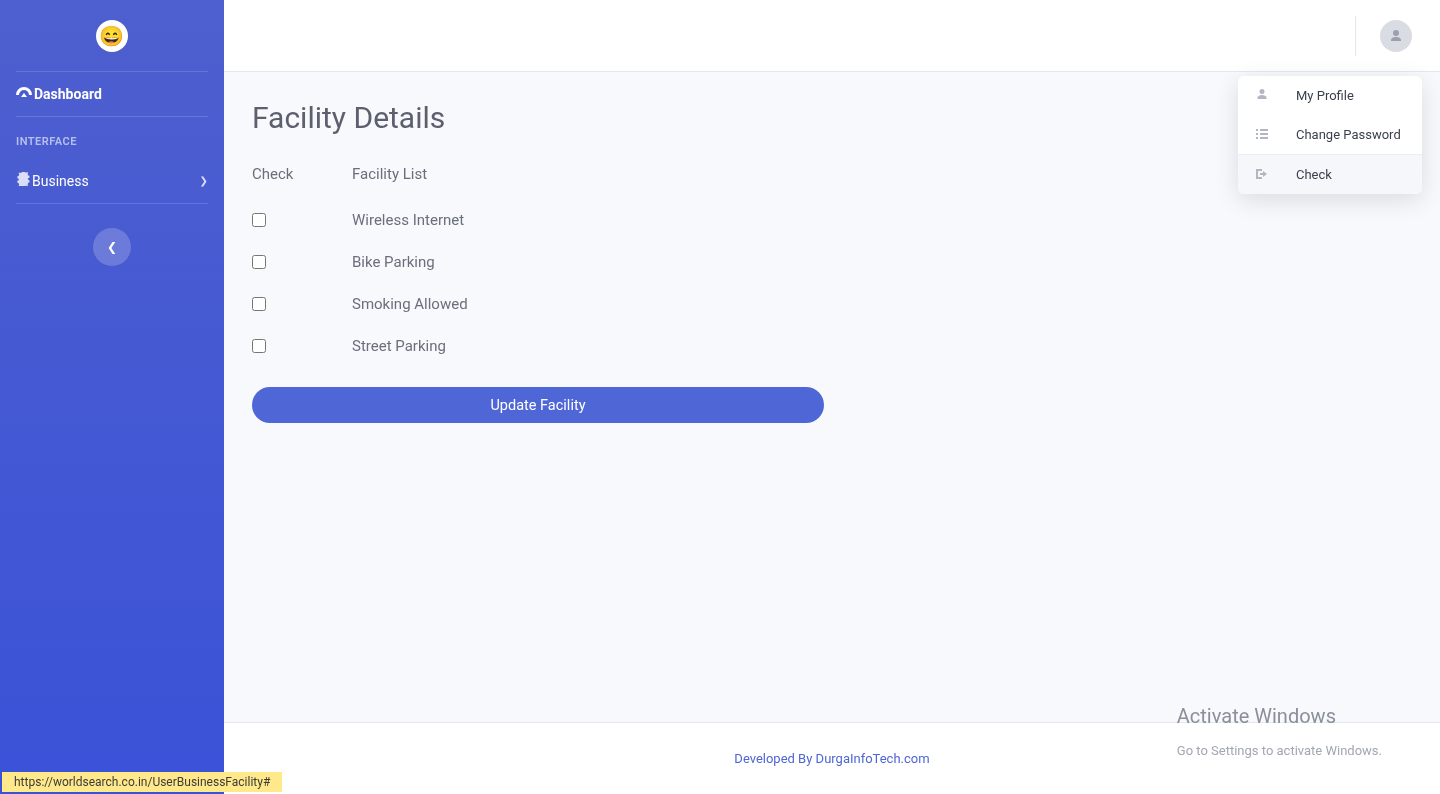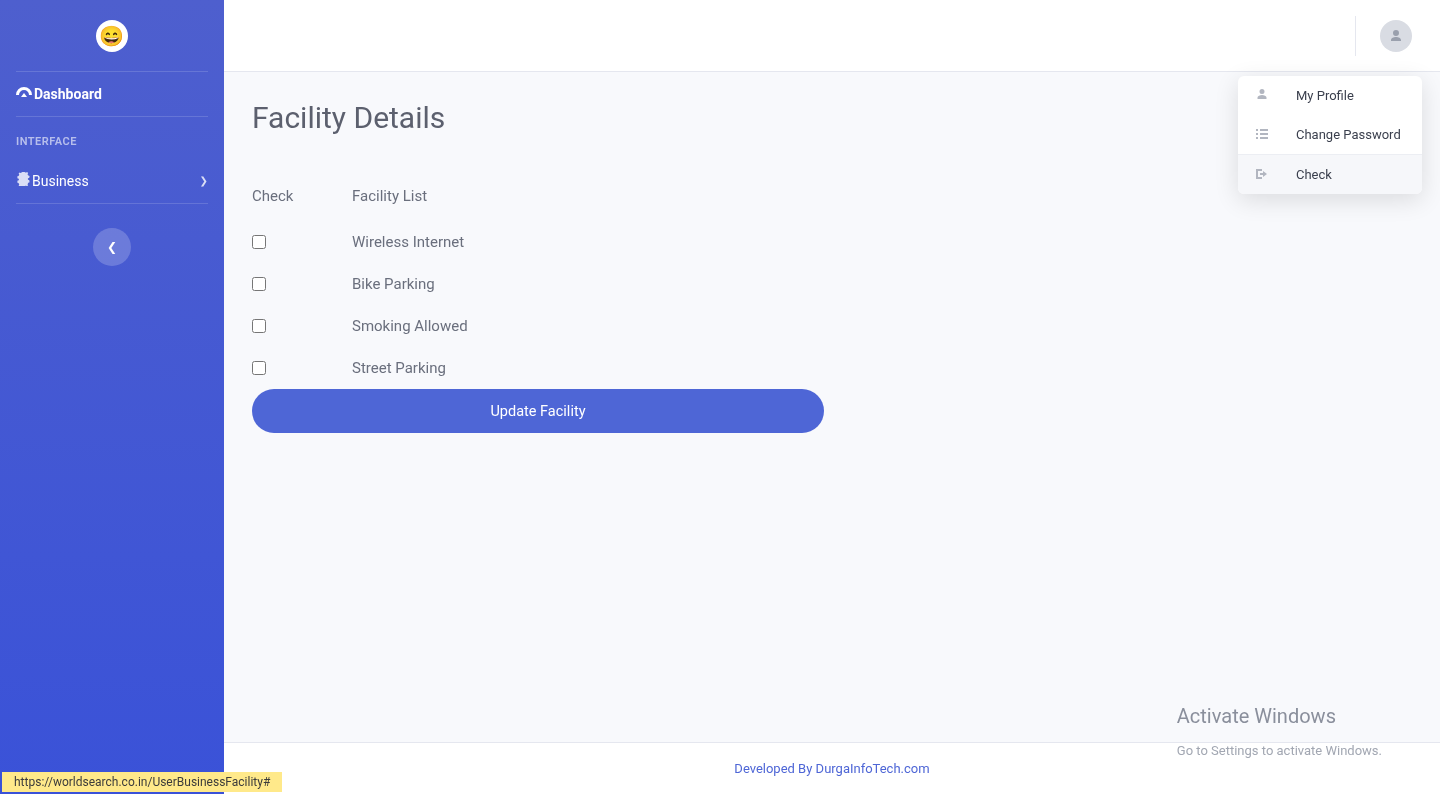--- a/index.html
+++ b/index.html
@@ -15,28 +15,28 @@
 .collapse-btn{width:38px;height:38px;border-radius:50%;background:rgba(255,255,255,.2);margin:24px auto 0;display:flex;align-items:center;justify-content:center;cursor:pointer;color:#fff;font-size:12px}
 .topbar{position:absolute;left:224px;top:0;right:0;height:72px;background:#fff;border-bottom:1px solid #e5e7ef;display:flex;align-items:center;justify-content:flex-end;padding-right:28px}
 .top-div{width:1px;height:40px;background:#e5e7ef;margin-right:24px}
 .avatar{width:32px;height:32px;border-radius:50%;background:#d9dce3;display:flex;align-items:center;justify-content:center;color:#8a8f9c;font-size:12px;cursor:pointer}
 .dropdown{position:absolute;right:18px;top:76px;width:184px;background:#fff;border-radius:6px;box-shadow:0 6px 24px rgba(0,0,0,.12);overflow:hidden;z-index:50}
 .dd-item{display:flex;align-items:center;gap:26px;padding:12px 18px;font-size:13px;color:#3a3f4d;cursor:pointer}
 .dd-item .ic{color:#b2b6c0;font-size:12px;width:14px}
 .dd-sep{border-top:1px solid #eceef3}
 .dd-item.logout{background:#f6f7fa}
 .main{position:absolute;left:224px;top:72px;right:0;bottom:78px;padding:28px 28px 0}
-.title{font-size:30px;color:#5c606e;font-weight:400;margin-bottom:40px}
+.title{font-size:30px;color:#5c606e;font-weight:400;margin-bottom:18px}
 .row{display:flex;padding:12px 0;color:#6a6f7d;font-size:15px}
 .col-check{width:100px;display:flex;align-items:center}
 .col-list{flex:1}
 .row.header{font-weight:400;color:#6a6f7d;margin-bottom:4px}
 input[type=checkbox]{width:14px;height:14px}
-.btn{width:572px;height:44px;border-radius:24px;background:#4e66d6;color:#fff;border:none;font-size:14.5px;cursor:pointer;}
-.footer{position:absolute;left:224px;right:0;bottom:0;height:52px;background:#fff;border-top:1px solid #e5e7ef;display:flex;align-items:center;justify-content:center;font-size:13px;color:#4e66d6}
+.btn{width:572px;height:36px;border-radius:24px;background:#4e66d6;color:#fff;border:none;font-size:14.5px;cursor:pointer;margin-top:20px}
+.footer{position:absolute;left:224px;right:0;bottom:0;height:72px;background:#fff;border-top:1px solid #e5e7ef;display:flex;align-items:center;justify-content:center;font-size:13px;color:#4e66d6}
 .watermark{position:absolute;right:58px;bottom:36px;color:#7a7f8b;text-align:left}
 .watermark .w1{font-size:20px;color:#8a8f9c}
 .watermark .w2{font-size:13px;color:#a2a7b2;margin-top:15px}
 .statusbar{position:absolute;left:2px;bottom:2px;background:#ffe98a;color:#3b3b3b;font-size:12px;padding:3px 12px}
 .ic-dash,.ic-gear,.ic-user,.ic-list,.ic-logout{display:inline-block}
 </style>
 </head>
 <body>
 
 <div class="sidebar">

